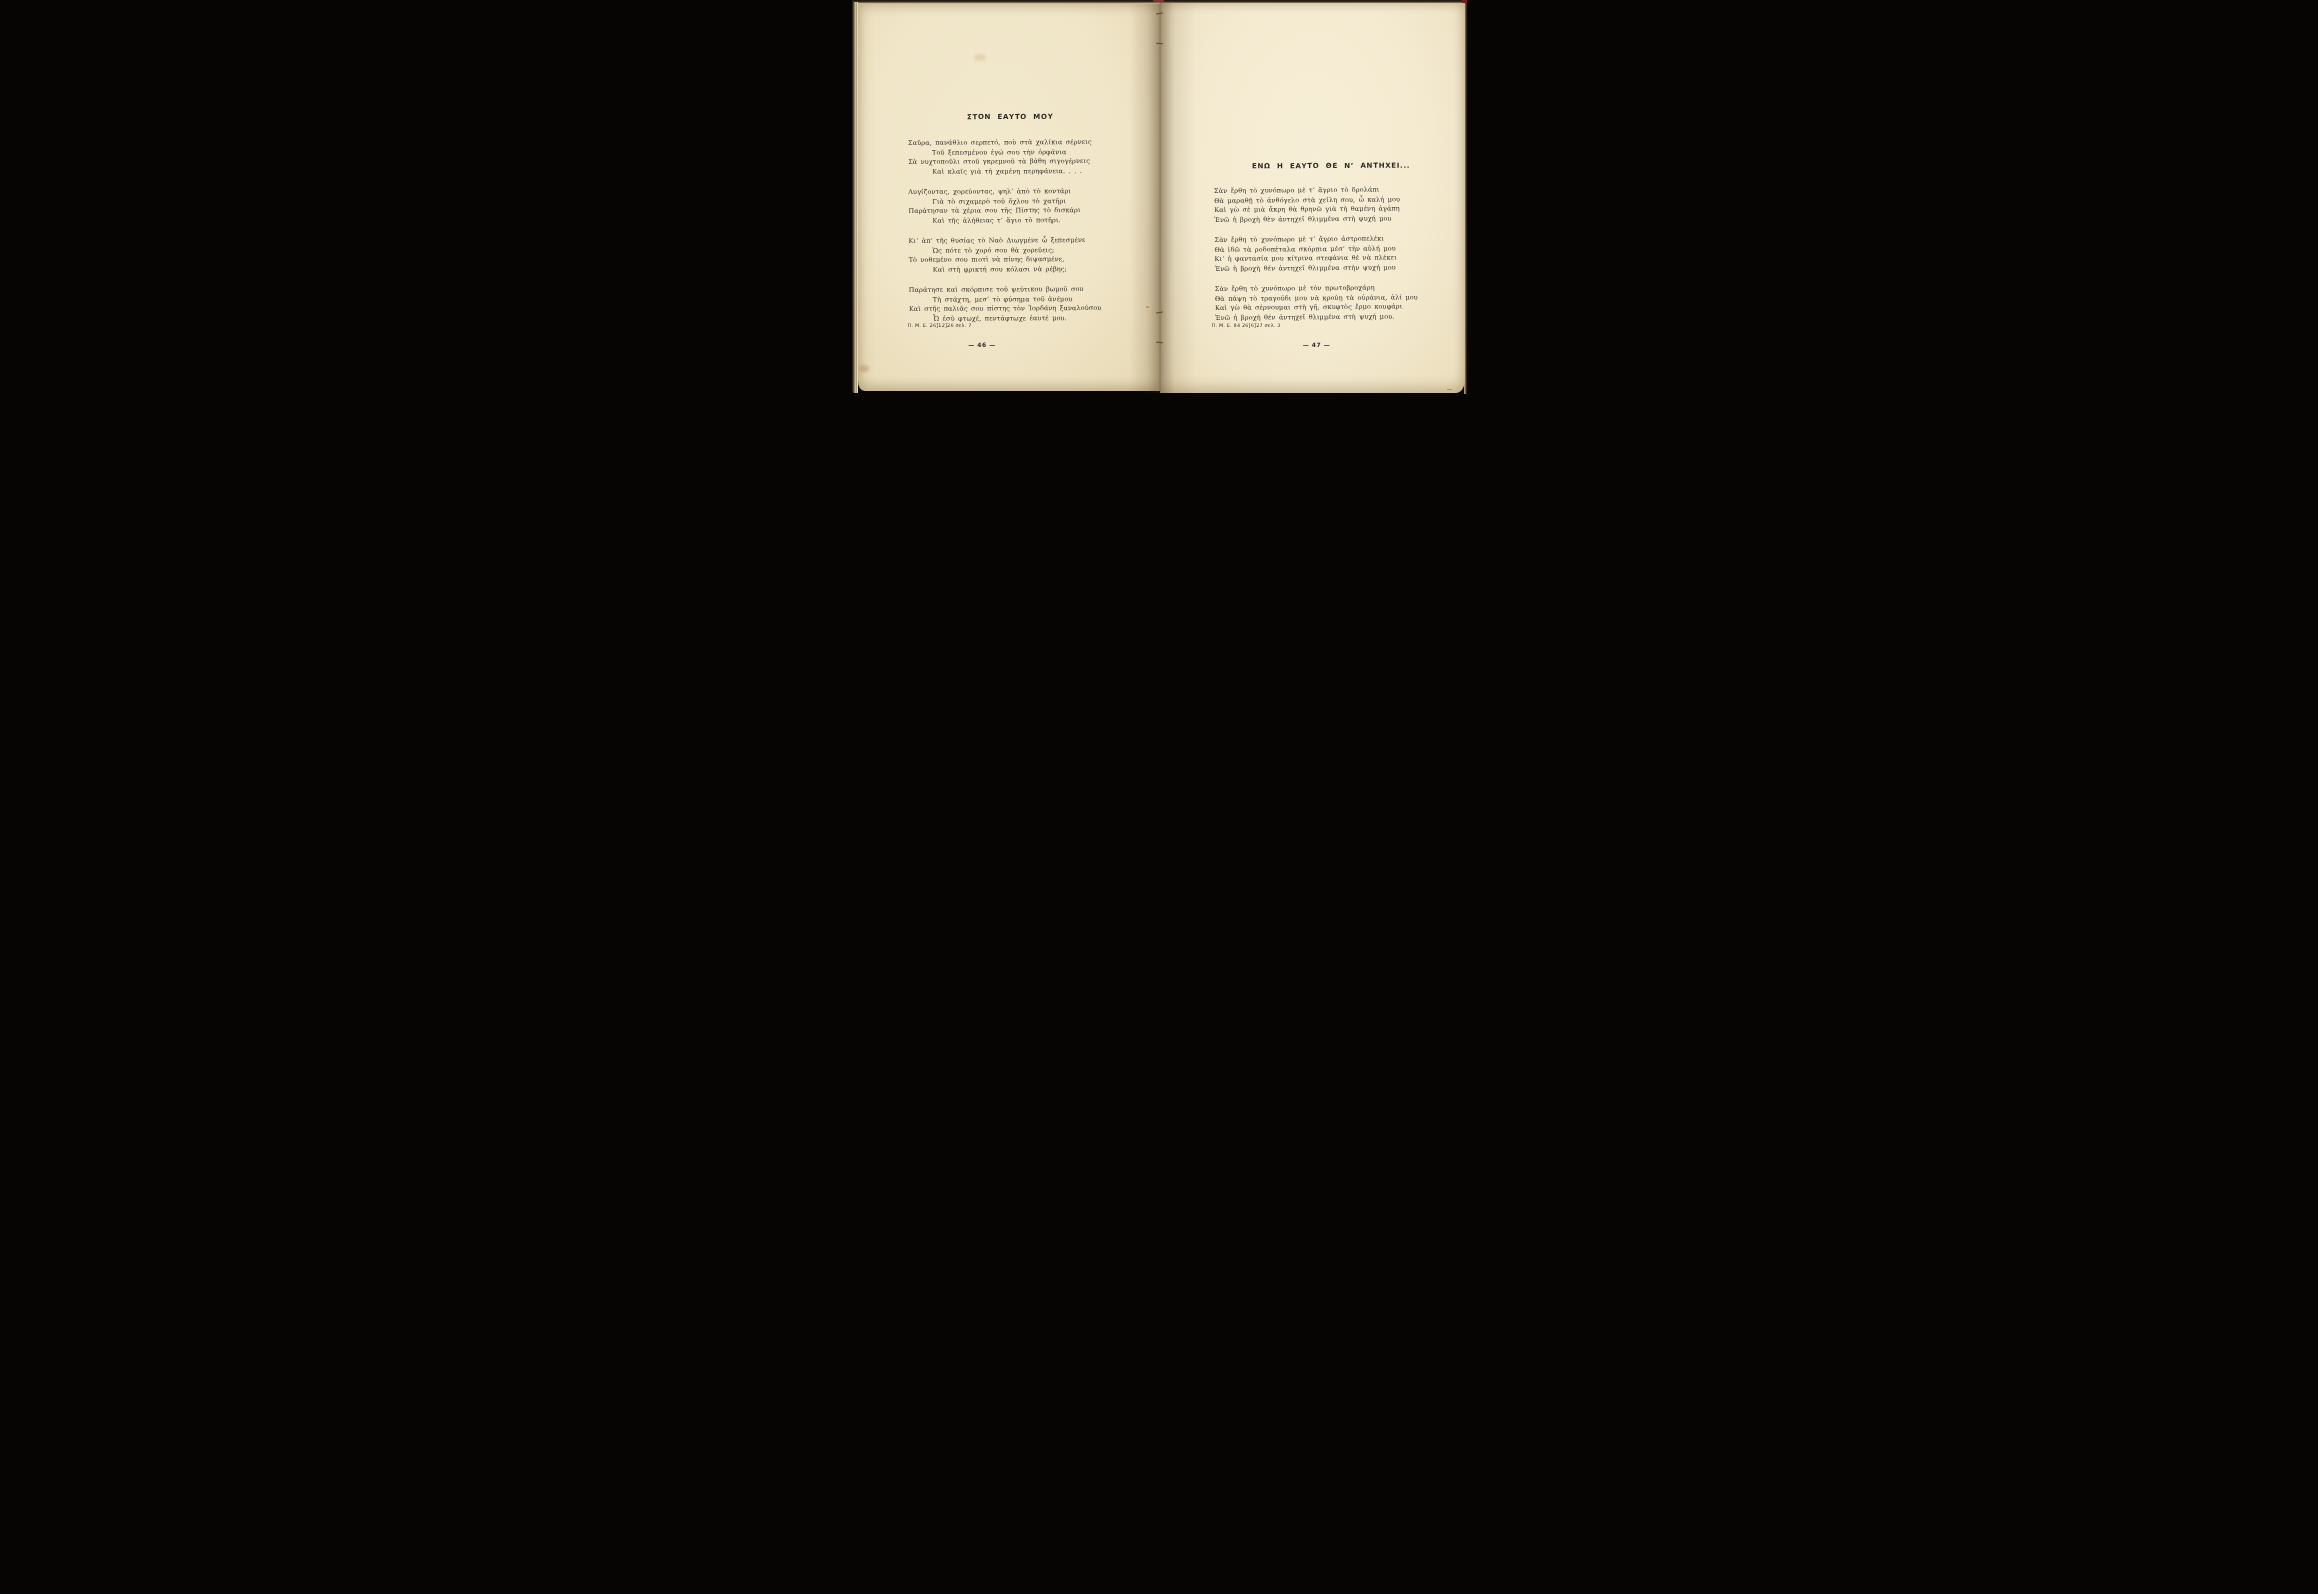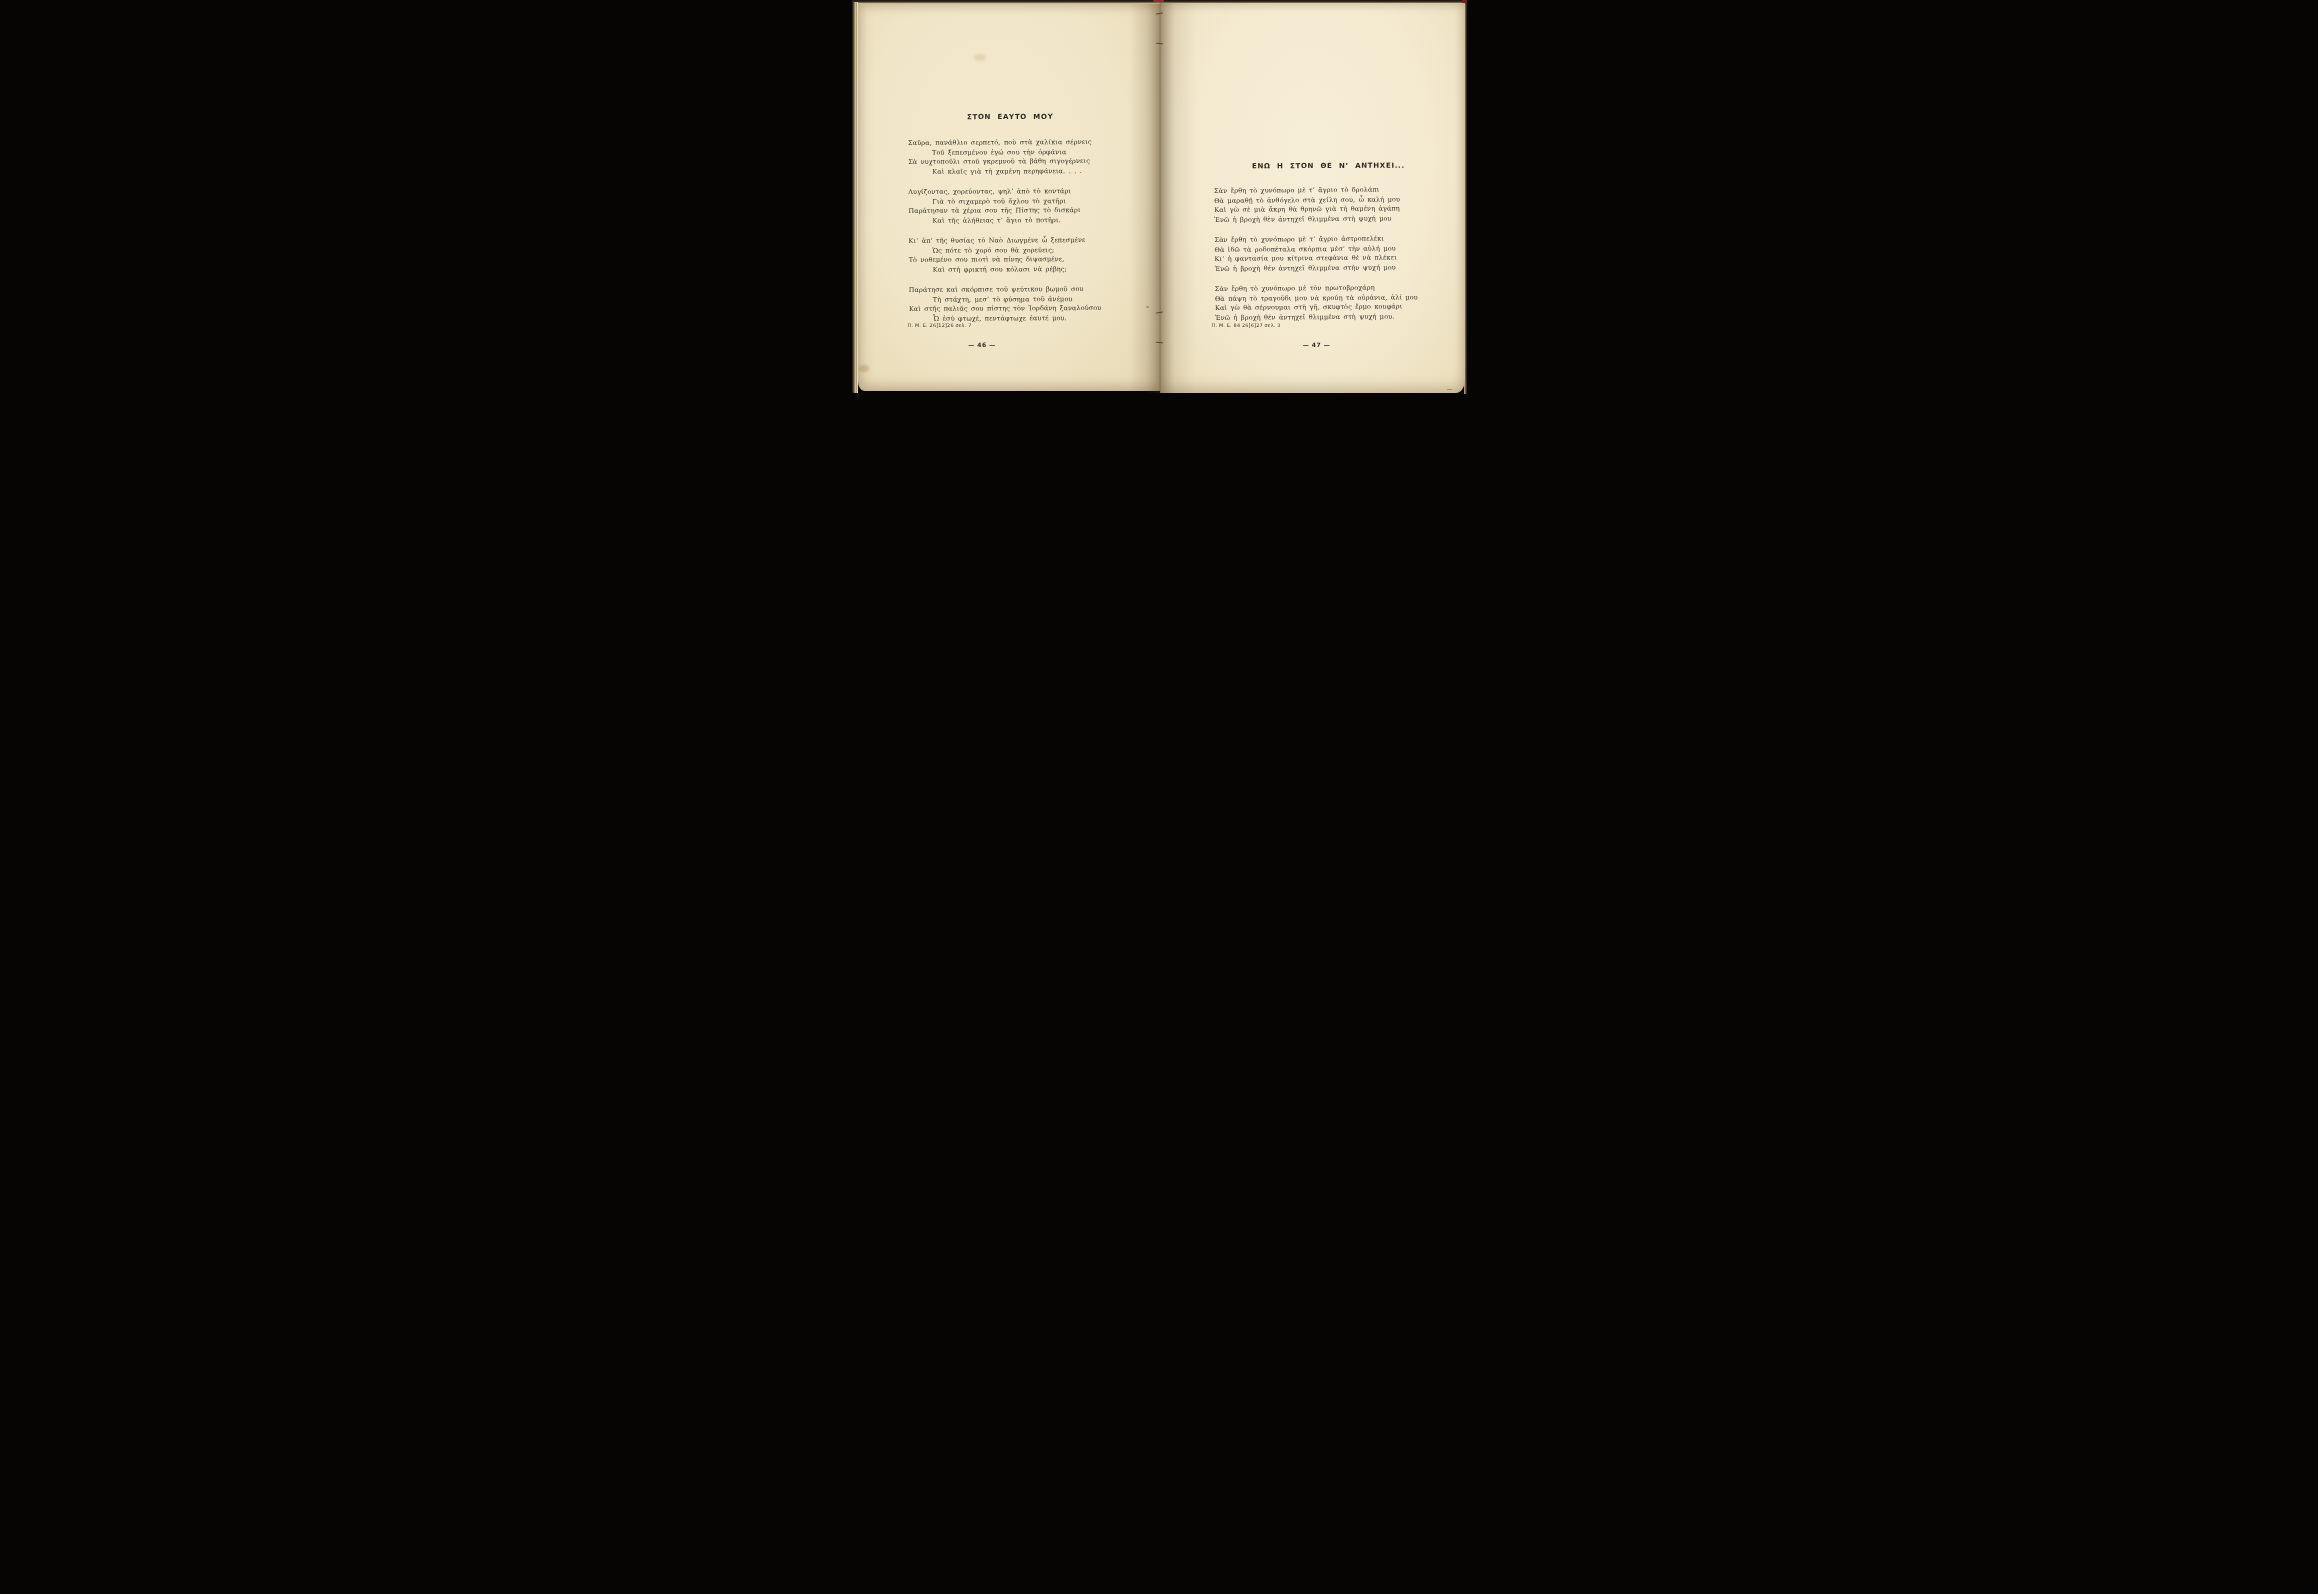--- a/index.html
+++ b/index.html
@@ -91,21 +91,21 @@
       </div>
     <div class="footnote" style="left:50px;top:318px;">Π. Μ. Ε. 26]12]26 σελ. 7</div>
     <div class="pagenum" style="left:92px;top:337px;width:65px;">— 46 —</div>
 
     <div class="stain" style="left:116px;top:50px;width:12px;height:7px;background:rgba(160,110,50,.16);filter:blur(0.9px);"></div>
     <div class="stain" style="left:1.9px;top:361px;width:9.3px;height:7.4px;background:rgba(150,92,30,.26);filter:blur(0.9px);"></div>
     <div class="stain" style="left:288px;top:302px;width:3.2px;height:2.8px;background:rgba(200,110,50,.55);filter:blur(0.5px);"></div>
   </div>
 
   <div class="page-right">
-    <div class="poem-title" style="left:92px;top:159px;transform:rotate(-0.25deg);">ΕΝΩ Η ΣΤΟΝ ΘΕ Ν’ ΑΝΤΗΧΕΙ...</div>
+    <div class="poem-title" style="left:92px;top:159px;transform:rotate(-0.25deg);">ΕΝΩ Η ΕΑΥΤΟ ΘΕ Ν’ ΑΝΤΗΧΕΙ...</div>
     <div class="poem" id="right-poem" style="left:54px;top:184px;transform:rotate(-0.45deg);transform-origin:left top;">
         <div class="stanza">
           <div class="pline">Σὰν ἔρθη τὸ χυνόπωρο μὲ τ’ ἄγριο τὸ δρολάπι</div>
           <div class="pline">Θὰ μαραθῇ τὸ ἀνθόγελο στὰ χείλη σου, ὦ καλή μου</div>
           <div class="pline">Καὶ γὼ σὲ μιὰ ἄκρη θὰ θρηνῶ γιὰ τὴ θαμένη ἀγάπη</div>
           <div class="pline">Ἐνῶ ἡ βροχὴ θὲν ἀντηχεῖ θλιμμένα στὴ ψυχή μου</div>
         </div>
         <div class="stanza">
           <div class="pline">Σὰν ἔρθη τὸ χυνόπωρο μὲ τ’ ἄγριο ἀστροπελέκι</div>
           <div class="pline">Θὰ ἰδῶ τὰ ροδοπέταλα σκόρπια μέσ’ τὴν αὐλή μου</div>

